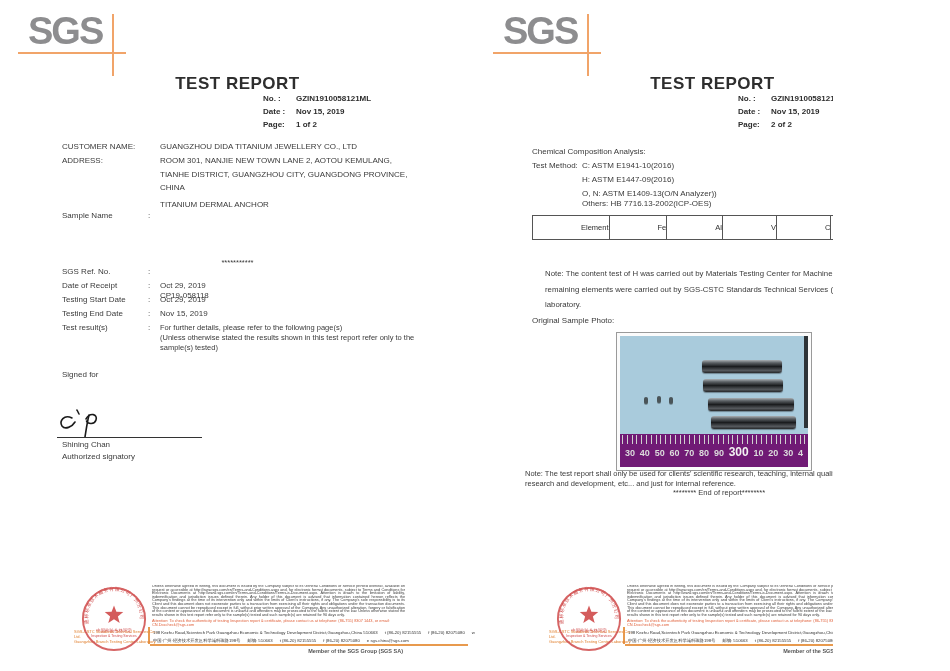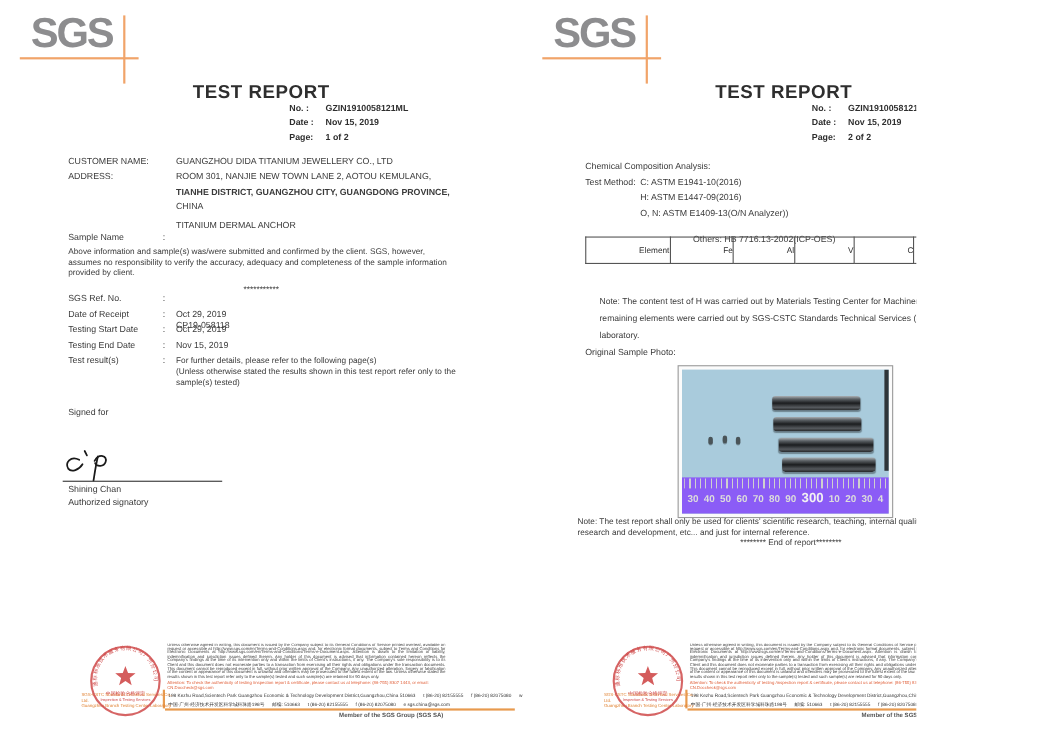--- a/index.html
+++ b/index.html
@@ -40,21 +40,21 @@
   .note1{ position:absolute; left:70px; top:266px; width:362px; font-size:7.8px; line-height:15.5px; }
   .photo-frame{ position:absolute; left:141px; top:332px; width:196px; height:139px;
                 border:1px solid #9a9a9a; background:#fbfbfb; padding:3px; }
   .photo{ position:relative; width:100%; height:100%; background:#a9cbdc; overflow:hidden; }
   .rod{ position:absolute; height:13px; border-radius:3px;
         background:linear-gradient(180deg,#aab0b4 0%,#5a5f63 22%,#1b1d1f 50%,#55595d 80%,#26282a 100%);
         box-shadow:0 1px 1px rgba(0,0,0,.35); }
   .speck{ position:absolute; width:4px; height:7px; border-radius:2px; background:#4a5458;
           box-shadow:0 1px 0 rgba(0,0,0,.3); }
   .edge-strip{ position:absolute; right:0; top:0; width:4px; height:92px; background:#2e3438; }
-  .ruler{ position:absolute; left:0; bottom:0; width:100%; height:33px; background:#8b5cf6; }
+  .ruler{ position:absolute; left:0; bottom:0; width:100%; height:33px; background:#701a75; }
   .ruler-ticks{ height:9px; margin:1px 2px 0 2px;
                 background:repeating-linear-gradient(90deg,#cfcfcf 0 1px,transparent 1px 4.8px); }
   .ruler-nums{ display:flex; justify-content:space-between; align-items:baseline;
                padding:1px 5px 0 5px; color:#dcdcdc; font-size:9px; font-weight:bold; }
   .ruler-nums .r300{ font-size:12px; color:#f2f2f2; }
   .note2{ position:absolute; left:50px; top:469px; width:388px; font-size:7.5px; line-height:9.6px; }
   .endline{ position:absolute; left:50px; top:488px; width:388px; text-align:center; font-size:7.5px; }
 
   
   .stamp{ position:absolute; left:80px; top:585px; z-index:2; }
@@ -97,28 +97,27 @@
       <div class="mrow">
           <span class="mlabel">Page:</span>
           <span class="mvalue">1 of 2</span>
         </div>
     </div>
 
     <div class="abs lbl" style="left:62px; top:142px;">CUSTOMER NAME:</div>
     <div class="abs" style="left:160px; top:142px;">GUANGZHOU DIDA TITANIUM JEWELLERY CO., LTD</div>
     <div class="abs lbl" style="left:62px; top:156px;">ADDRESS:</div>
     <div class="abs" style="left:160px; top:156px;">ROOM 301, NANJIE NEW TOWN LANE 2, AOTOU KEMULANG,</div>
-    <div class="abs" style="left:160px; top:170px;font-weight:bold;">TIANHE DISTRICT, GUANGZHOU CITY, GUANGDONG PROVINCE,</div>
+    <div class="abs" style="left:160px; top:170px;">TIANHE DISTRICT, GUANGZHOU CITY, GUANGDONG PROVINCE,</div>
     <div class="abs" style="left:160px; top:183px;">CHINA</div>
 
     <div class="abs lbl" style="left:62px; top:211px;">Sample Name</div>
     <div class="abs colon" style="left:148px; top:211px;">:</div>
     <div class="abs" style="left:160px; top:200px;">TITANIUM DERMAL ANCHOR</div>
 
-    <div class="abs small" style="left:62px; top:224px; width:352px;">Above information and sample(s) was/were submitted and confirmed by the client. SGS, however, assumes no responsibility to verify the accuracy, adequacy and completeness of the sample information provided by client.</div>
     <div class="abs" style="left:0; top:258px; width:475px; text-align:center; font-size:7.5px;">***********</div>
 
     <div class="abs lbl" style="left:62px; top:267px;">SGS Ref. No.</div>
     <div class="abs colon" style="left:148px; top:267px;">:</div>
     <div class="abs" style="left:160px; top:267px;margin-top:24px;">CP19-058118</div>
 
     <div class="abs lbl" style="left:62px; top:281px;text-align:right;">Date of Receipt</div>
     <div class="abs colon" style="left:148px; top:281px;">:</div>
     <div class="abs" style="left:160px; top:281px;">Oct 29, 2019</div>
 
@@ -206,21 +205,21 @@
           <span class="mlabel">Page:</span>
           <span class="mvalue">2 of 2</span>
         </div>
     </div>
 
     <div class="abs" style="left:57px; top:147px;">Chemical Composition Analysis:</div>
     <div class="abs" style="left:57px; top:161px;">Test Method:</div>
     <div class="abs" style="left:107px; top:161px;">C: ASTM E1941-10(2016)</div>
     <div class="abs" style="left:107px; top:175px;">H: ASTM E1447-09(2016)</div>
     <div class="abs" style="left:107px; top:189px;">O, N: ASTM E1409-13(O/N Analyzer))</div>
-    <div class="abs" style="left:107px; top:213px;margin-left:48px;">Others: HB 7716.13-2002(ICP-OES)</div>
+    <div class="abs" style="left:107px; top:199px;">Others: HB 7716.13-2002(ICP-OES)</div>
 
     <table class="chem-table">
       <tbody>
           <tr>
         <td class="el">Element</td>
         <td>Fe</td>
         <td>Al</td>
         <td>V</td>
         <td>C</td>
         <td>O</td>

